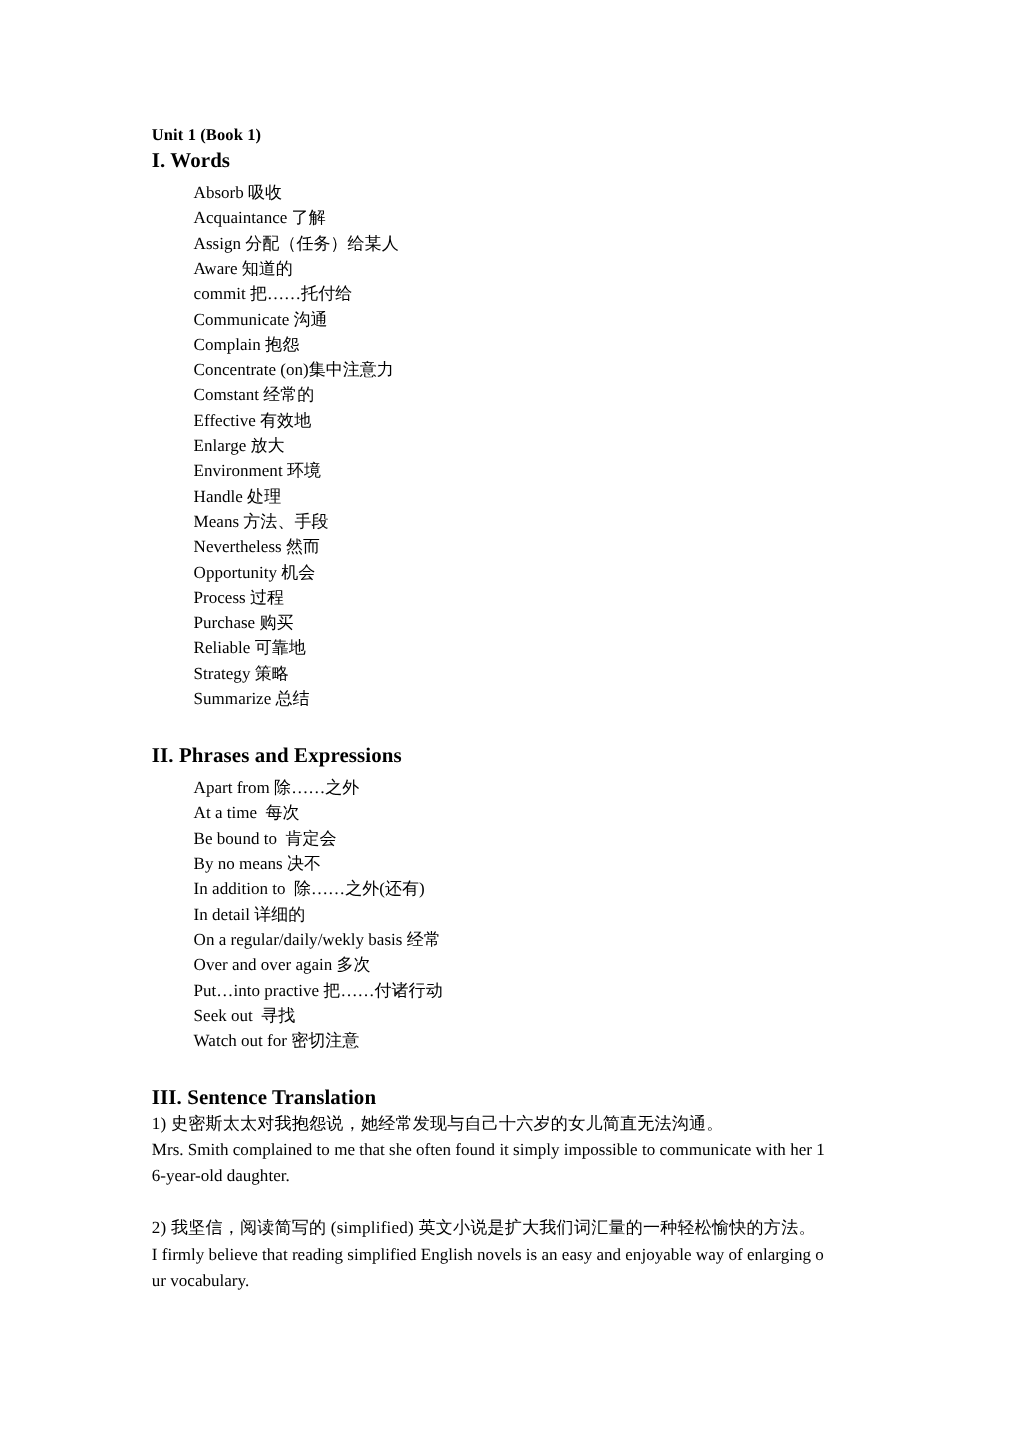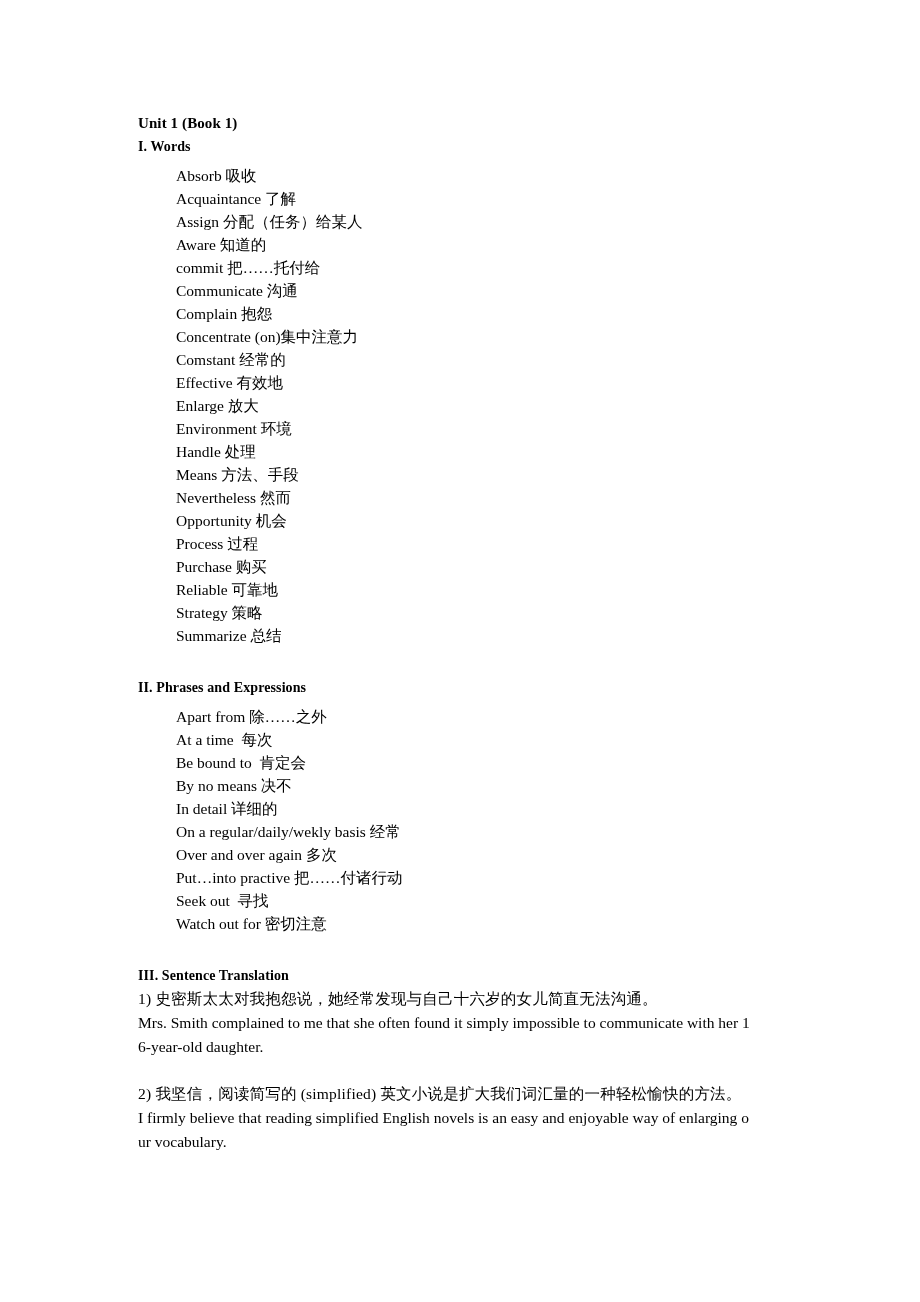--- a/index.html
+++ b/index.html
@@ -23,21 +23,21 @@
     padding: 112px 140px 0 138px;
   }
   .doc-title {
     font-size: 15px;
     font-weight: bold;
     line-height: 23px;
     margin: 0;
     letter-spacing: 0.1px;
   }
   .section-heading {
-    font-size: 14px;
+    font-size: 19px;
     font-weight: bold;
     line-height: 23px;
     margin: 0;
     letter-spacing: 0.1px;
   }
   .entry-list {
     list-style: none;
     margin: 6px;
     padding: 0;
   }
@@ -100,20 +100,21 @@
   </ul>
 
   <div class="section-gap"></div>
 
   <div class="section-heading">II. Phrases and Expressions</div>
   <ul class="entry-list">
     <li class="entry-item">Apart from 除……之外</li>
     <li class="entry-item">At a time  每次</li>
     <li class="entry-item">Be bound to  肯定会</li>
     <li class="entry-item">By no means 决不</li>
+    <li class="entry-item">In addition to  除……之外(还有)</li>
     <li class="entry-item">In detail 详细的</li>
     <li class="entry-item">On a regular/daily/wekly basis 经常</li>
     <li class="entry-item">Over and over again 多次</li>
     <li class="entry-item">Put…into practive 把……付诸行动</li>
     <li class="entry-item">Seek out  寻找</li>
     <li class="entry-item">Watch out for 密切注意</li>
   </ul>
 
   <div class="section-gap"></div>
 

